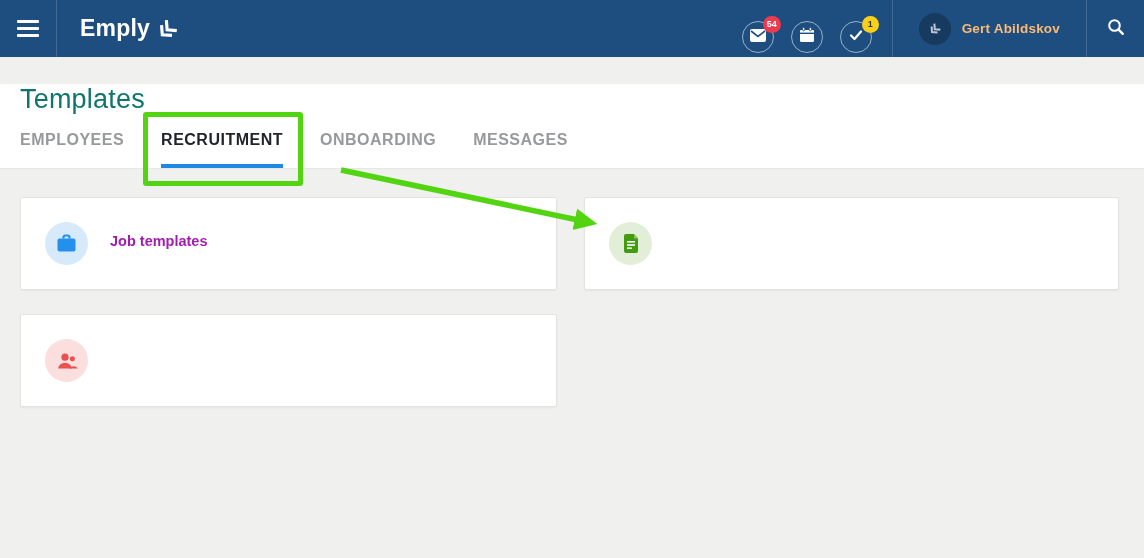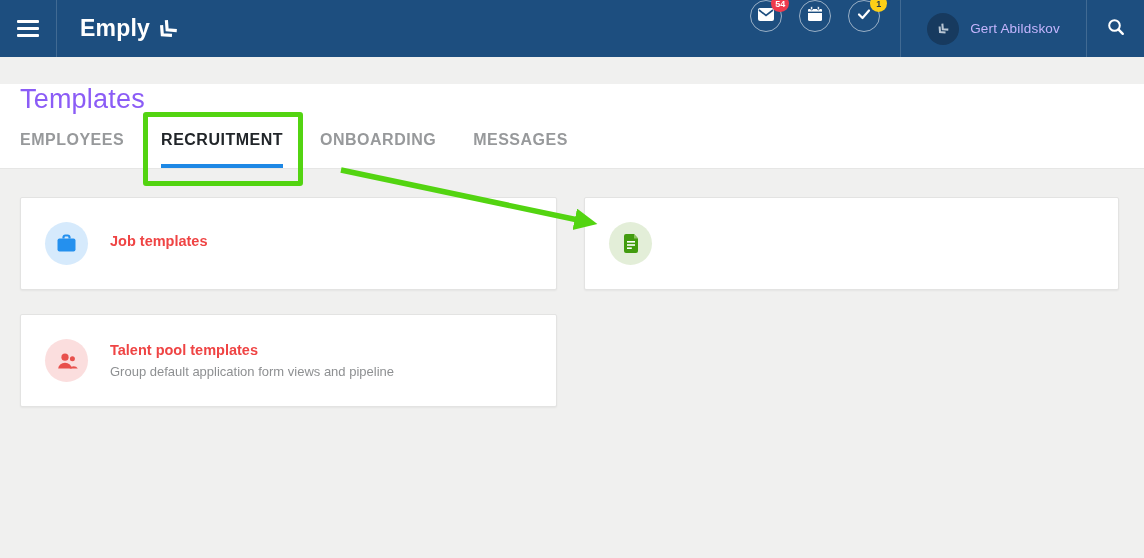--- a/index.html
+++ b/index.html
@@ -23,21 +23,21 @@
     border-right: 1px solid rgba(255,255,255,0.16);
     cursor: pointer;
   }
   .hamburger { width: 22px; display: flex; flex-direction: column; gap: 4px; }
   .hamburger span { display: block; height: 3px; background: #fff; border-radius: 1px; }
   .brand { display: flex; align-items: center; margin-left: 23px; gap: 7px; }
   .brand-text { color: #fff; font-size: 23px; font-weight: bold; letter-spacing: 0.2px; }
   .brand-mark { display: inline-flex; margin-top: 2px; }
 
   .nav-right { margin-left: auto; display: flex; align-items: stretch; }
-  .nav-icons { display: flex; gap: 17px; padding: 0 20px 0 0; }
+  .nav-icons { display: flex; align-items: center; gap: 17px; padding: 0 20px 0 0; margin-top: 16px; }
   .icon-btn {
     width: 32px; height: 32px; border-radius: 50%;
     border: 1px solid rgba(255,255,255,0.55);
     display: flex; align-items: center; justify-content: center;
     position: relative; cursor: pointer;
   }
   .badge {
     position: absolute; top: -6px; right: -8px;
     min-width: 17px; height: 17px; padding: 0 4px;
     border-radius: 9px; font-size: 9px; font-weight: bold;
@@ -46,28 +46,28 @@
   .badge-red { background: #ef3a4d; color: #fff; }
   .badge-yellow { background: #fdd017; color: #273a4d; }
 
   .nav-divider { width: 1px; background: rgba(255,255,255,0.16); }
   .nav-user { display: flex; align-items: center; gap: 11px; padding: 0 26px; cursor: pointer; }
   .avatar {
     width: 32px; height: 32px; border-radius: 50%;
     background: #173a5f;
     display: flex; align-items: center; justify-content: center;
   }
-  .user-name { color: #c4b5fd; font-weight: normal; font-size: 13.5px; letter-spacing: 0.2px; }
+  .user-name { color: #fdba74; font-weight: bold; font-size: 13.5px; letter-spacing: 0.2px; }
   .nav-search { width: 57px; display: flex; align-items: center; justify-content: center; cursor: pointer; }
 
   
   .page-header { background: #fff; }
   .page-title {
     margin: 27px 0 0 20px;
-    font-size: 27px; font-weight: 400; color: #8b5cf6;
+    font-size: 27px; font-weight: 400; color: #0f766e;
     line-height: 31px; letter-spacing: 0.2px;
   }
   .tabs {
     display: flex; gap: 37px;
     padding: 16px 20px 0;
     border-bottom: 1px solid #e6e6e5;
   }
   .tab {
     font-size: 16px; font-weight: bold; letter-spacing: 0.5px;
     color: #97999b; padding-bottom: 19px; cursor: pointer;
@@ -104,21 +104,21 @@
     cursor: pointer;
   }
   .card-icon {
     width: 43px; height: 43px; border-radius: 50%;
     flex: 0 0 43px;
     display: flex; align-items: center; justify-content: center;
   }
   .icon-blue  { background: #d6eafc; }
   .icon-green { background: #e3eed8; }
   .icon-red   { background: #fbdede; }
-  .card-title { font-size: 14.5px; font-weight: bold; color: #ef4444; margin-bottom: 6px; }
+  .card-title { font-size: 14.5px; font-weight: bold; color: #a21caf; margin-bottom: 6px; }
   .card-desc  { font-size: 13px; color: #8e9092; }
 
   
   .overlay {
     position: absolute; left: 0; top: 0; width: 1144px; height: 558px;
     pointer-events: none; z-index: 10;
   }
 </style>
 </head>
 <body>
@@ -244,24 +244,20 @@
 
     <div class="card">
       <div class="card-icon icon-red">
         <svg width="22" height="18" viewBox="0 0 22 18">
           <circle cx="9" cy="5.2" r="3.6" fill="#e8514d"></circle>
           <path d="M2.2 16.5 a6.8 5.8 0 0 1 13.6 0 z" fill="#e8514d"></path>
           <circle cx="16.4" cy="6.8" r="2.5" fill="#e8514d"></circle>
           <path d="M13.6 16.5 a4.6 4.2 0 0 1 8.2 0 z" fill="#e8514d"></path>
         </svg>
       </div>
-      <div class="card-text">
-        <div class="card-title">Talent pool templates</div>
-        <div class="card-desc">Group default application form views and pipeline</div>
-      </div>
     </div>
 
   </div>
 </main>
 
 <svg class="overlay" viewBox="0 0 1144 558">
   <defs>
     <marker id="ah" markerWidth="5" markerHeight="5" refX="0.6" refY="2" orient="auto">
       <path d="M0,0 L4.2,2 L0,4 z" fill="#53d411"></path>
     </marker>

